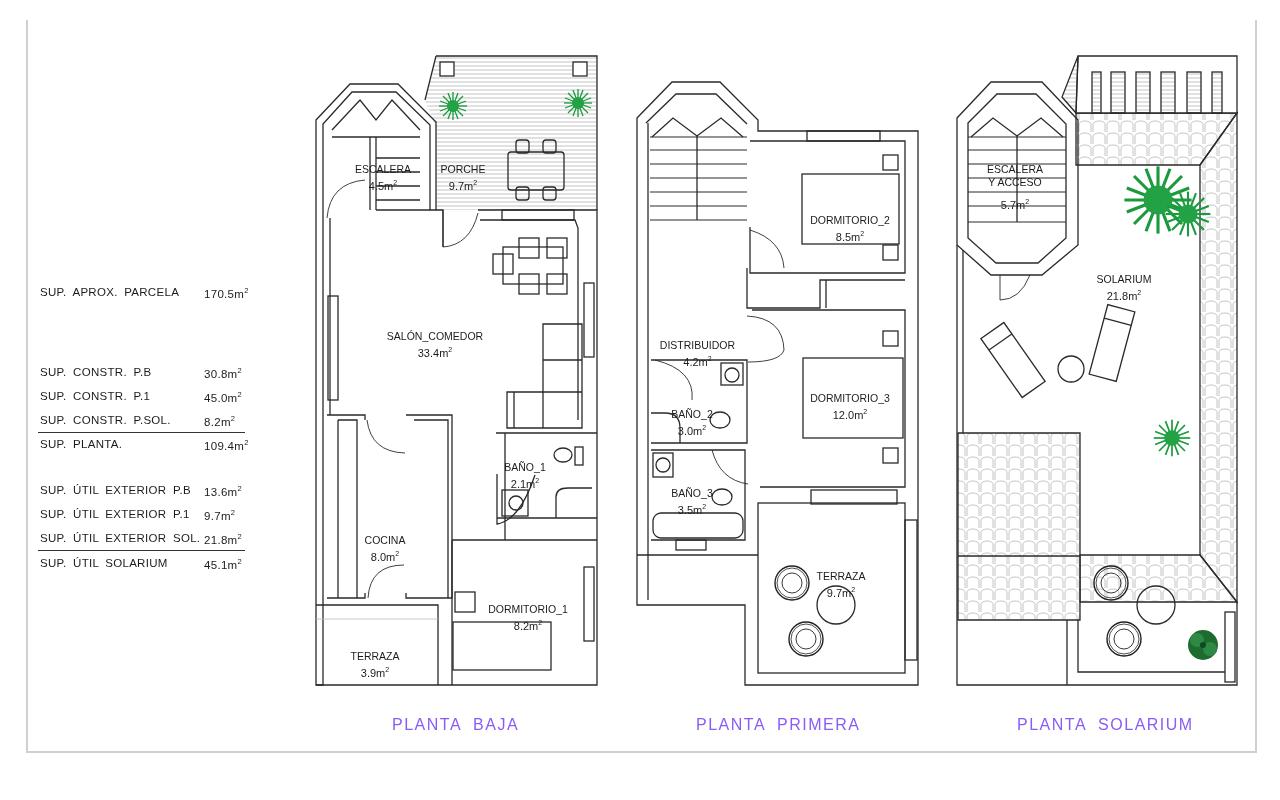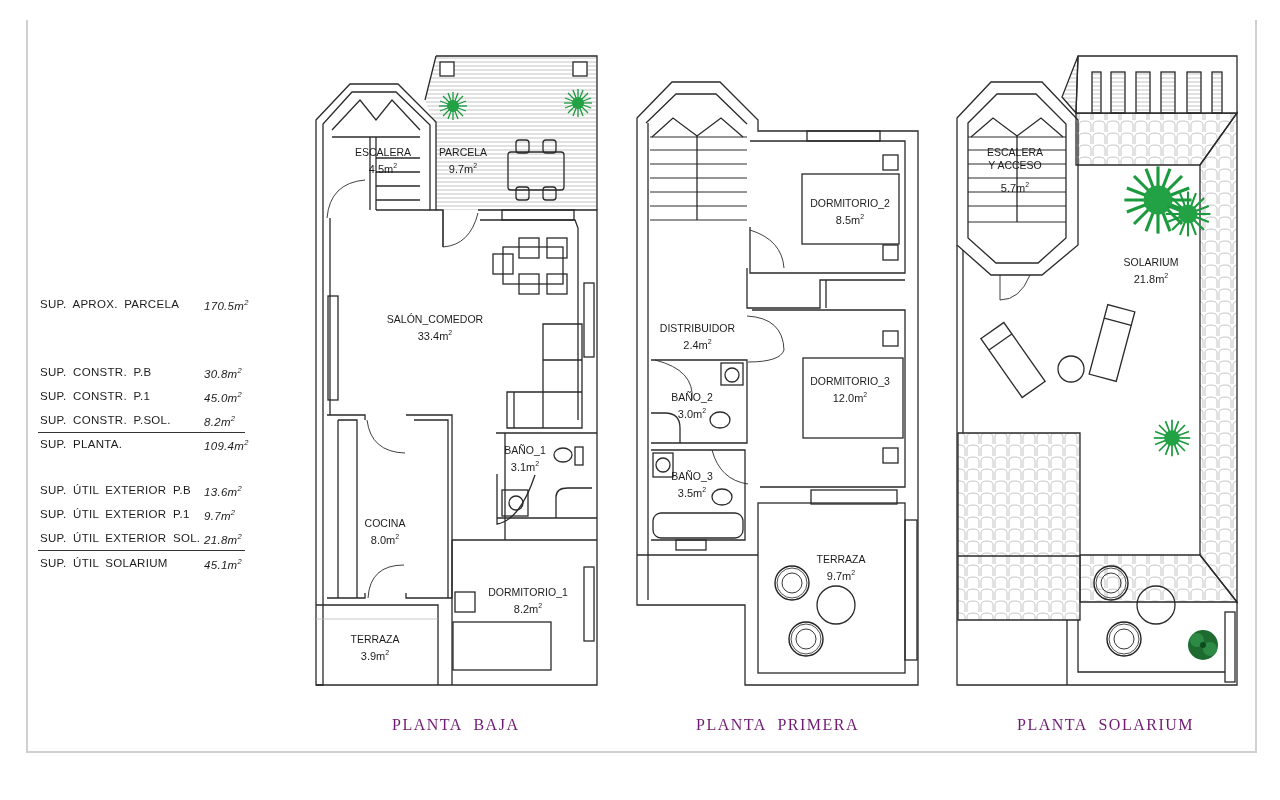--- a/index.html
+++ b/index.html
@@ -3,36 +3,36 @@
 <meta charset="utf-8">
 <style>
   html, body { margin: 0; padding: 0; background: #ffffff; }
   body { width: 1280px; height: 800px; position: relative; overflow: hidden;
          font-family: "Liberation Sans", "DejaVu Sans", sans-serif; color: #222; }
   .frame { position: absolute; left: 26px; top: 20px; width: 1231px; height: 733px;
            border-left: 2px solid #d0d0d0; border-right: 2px solid #d0d0d0; border-bottom: 2px solid #d0d0d0; box-sizing: border-box; }
   .summary { position: absolute; left: 40px; top: 0; width: 240px; }
   .row { position: absolute; left: 0; width: 230px; height: 20px; font-size: 11.5px; letter-spacing: 0.3px; color: #1c1c1c; }
   .row .lbl { position: absolute; left: 0; top: 0; word-spacing: 3px; }
-  .row .val { position: absolute; left: 164px; top: 0; font-style: italic; }
+  .row .val { position: absolute; left: 164px; top: 0; }
   .row .val sup { font-size: 7.5px; }
   .rule { position: absolute; left: 0; width: 204px; height: 0; border-top: 1.5px solid #333; }
   svg.plans { position: absolute; left: 0; top: 0; }
-  .plan-title { position: absolute; font-size: 16px; letter-spacing: 1.5px; color: #701a75; word-spacing: 6px; font-family: Liberation Serif, serif; }
-  .room { position: absolute; font-size: 10.5px; text-align: center; color: #1c1c1c; line-height: 13px; }
+  .plan-title { position: absolute; font-size: 16px; letter-spacing: 1.5px; color: #8b5cf6; word-spacing: 6px; }
+  .room { position: absolute; font-size: 10.5px; text-align: center; color: #1c1c1c; line-height: 13px; margin-top: 17px; }
   .room .a { display: block; font-size: 11px; }
   .room sup { font-size: 7px; }
 </style>
 </head>
 <body>
 
 <div class="frame"></div>
 
 <div class="summary">
-  <div class="row" style="top:298px">
+  <div class="row" style="top:286px">
     <span class="lbl">SUP. APROX. PARCELA</span>
     <span class="val"><span>170.5m</span><sup>2</sup></span>
   </div>
   <div class="row" style="top:366px">
     <span class="lbl">SUP. CONSTR. P.B</span>
     <span class="val"><span>30.8m</span><sup>2</sup></span>
   </div>
   <div class="row" style="top:390px">
     <span class="lbl">SUP. CONSTR. P.1</span>
     <span class="val"><span>45.0m</span><sup>2</sup></span>
@@ -305,59 +305,59 @@
       <circle cx="7" cy="4" r="7" fill="#2d8a45"></circle>
       <circle cx="0" cy="0" r="3" fill="#0f4a1f"></circle>
     </g>
   </g>
 </svg>
 
 <div class="room" style="left:343px; top:146px; width:80px">
   <span>ESCALERA</span><span class="a"><span>4.5m</span><sup>2</sup></span>
 </div>
 <div class="room" style="left:428px; top:146px; width:70px">
-  <span>PARCELA</span><span class="a"><span>9.7m</span><sup>2</sup></span>
+  <span>PORCHE</span><span class="a"><span>9.7m</span><sup>2</sup></span>
 </div>
 <div class="room" style="left:380px; top:313px; width:110px">
   <span>SALÓN_COMEDOR</span><span class="a"><span>33.4m</span><sup>2</sup></span>
 </div>
 <div class="room" style="left:495px; top:444px; width:60px">
-  <span>BAÑO_1</span><span class="a"><span>3.1m</span><sup>2</sup></span>
+  <span>BAÑO_1</span><span class="a"><span>2.1m</span><sup>2</sup></span>
 </div>
 <div class="room" style="left:355px; top:517px; width:60px">
   <span>COCINA</span><span class="a"><span>8.0m</span><sup>2</sup></span>
 </div>
 <div class="room" style="left:478px; top:586px; width:100px">
   <span>DORMITORIO_1</span><span class="a"><span>8.2m</span><sup>2</sup></span>
 </div>
 <div class="room" style="left:340px; top:633px; width:70px">
   <span>TERRAZA</span><span class="a"><span>3.9m</span><sup>2</sup></span>
 </div>
 
 <div class="room" style="left:800px; top:197px; width:100px">
   <span>DORMITORIO_2</span><span class="a"><span>8.5m</span><sup>2</sup></span>
 </div>
 <div class="room" style="left:650px; top:322px; width:95px">
-  <span>DISTRIBUIDOR</span><span class="a"><span>2.4m</span><sup>2</sup></span>
+  <span>DISTRIBUIDOR</span><span class="a"><span>4.2m</span><sup>2</sup></span>
 </div>
 <div class="room" style="left:800px; top:375px; width:100px">
   <span>DORMITORIO_3</span><span class="a"><span>12.0m</span><sup>2</sup></span>
 </div>
 <div class="room" style="left:662px; top:391px; width:60px">
   <span>BAÑO_2</span><span class="a"><span>3.0m</span><sup>2</sup></span>
 </div>
 <div class="room" style="left:662px; top:470px; width:60px">
   <span>BAÑO_3</span><span class="a"><span>3.5m</span><sup>2</sup></span>
 </div>
 <div class="room" style="left:806px; top:553px; width:70px">
   <span>TERRAZA</span><span class="a"><span>9.7m</span><sup>2</sup></span>
 </div>
 
 <div class="room" style="left:975px; top:146px; width:80px">
   <span>ESCALERA</span><br><span>Y ACCESO</span><span class="a" style="margin-top:6px"><span>5.7m</span><sup>2</sup></span>
 </div>
-<div class="room" style="left:1111px; top:256px; width:80px">
+<div class="room" style="left:1084px; top:256px; width:80px">
   <span>SOLARIUM</span><span class="a"><span>21.8m</span><sup>2</sup></span>
 </div>
 
 <div class="plan-title" style="left:392px; top:716px">PLANTA  BAJA</div>
 <div class="plan-title" style="left:696px; top:716px">PLANTA  PRIMERA</div>
 <div class="plan-title" style="left:1017px; top:716px">PLANTA  SOLARIUM</div>
 
 </body></html>

